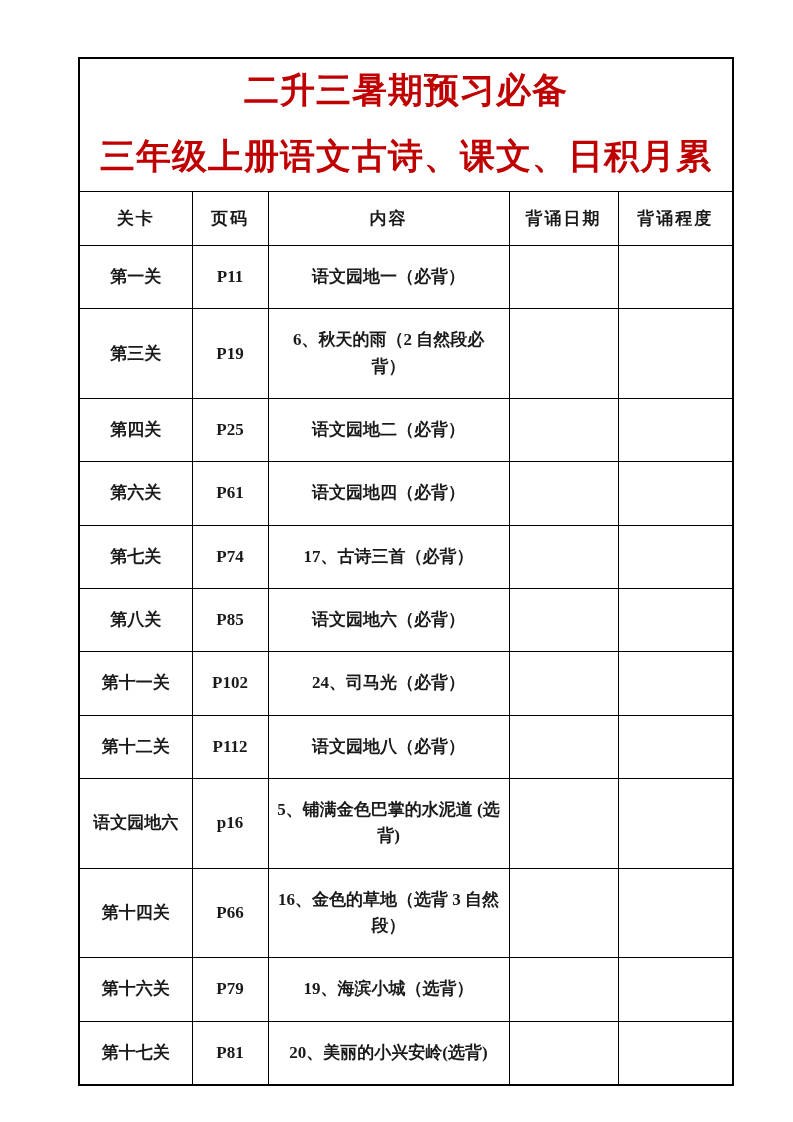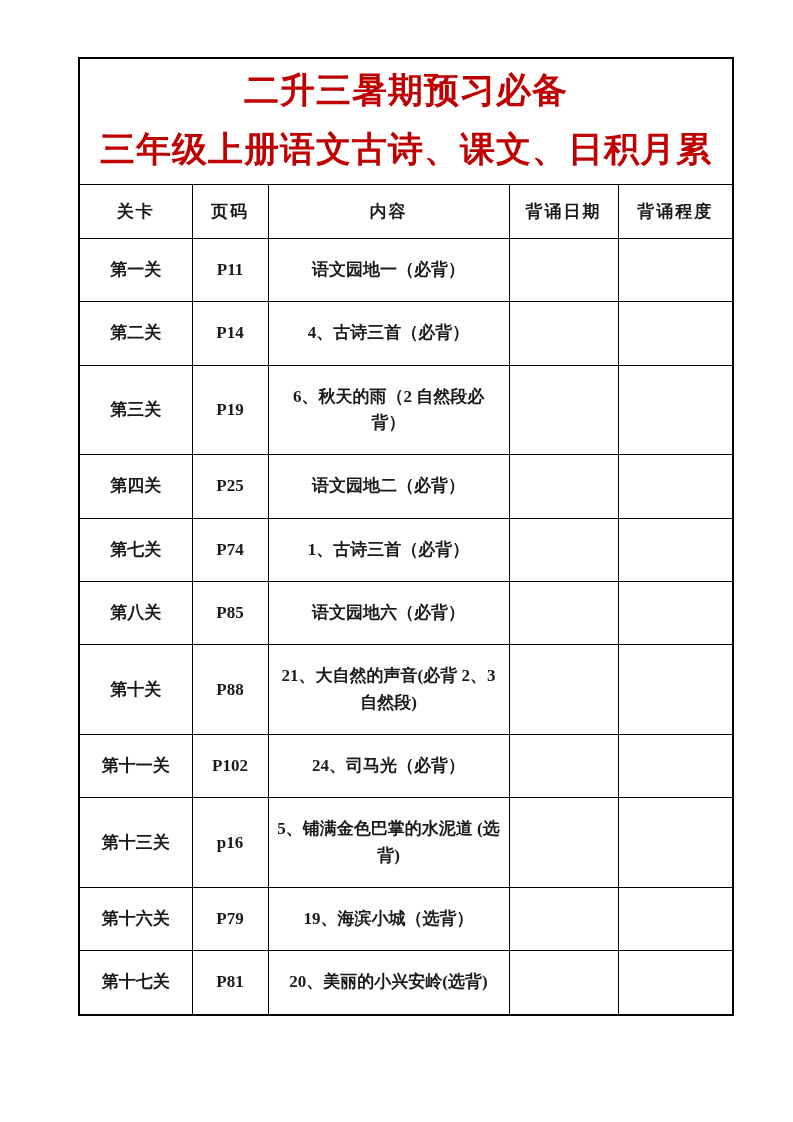--- a/index.html
+++ b/index.html
@@ -40,21 +40,21 @@
     padding: 11px 4px 13px 4px;
   }
   .title-line1, .title-line2 {
     font-weight: bold;
     font-size: 35px;
     line-height: 1.2;
     letter-spacing: 1px;
     white-space: nowrap;
   }
   .title-line2 {
-    margin-top: 17px;
+    margin-top: 24px;
   }
   tr.header-row th {
     height: 54px;
     font-size: 17px;
     font-weight: bold;
     letter-spacing: 2px;
     padding: 4px 2px;
     margin-top: 35px;
   }
   tbody tr.data-row {
@@ -100,72 +100,79 @@
     </thead>
     <tbody id="table-body">
         <tr class="data-row">
           <td class="col-level">第一关</td>
           <td class="col-page">P11</td>
           <td class="col-content">语文园地一（必背）</td>
           <td class="col-date"></td>
           <td class="col-degree"></td>
         </tr>
         <tr class="data-row">
-          <td class="col-level">第二关</td>
-          <td class="col-page">P14</td>
-          <td class="col-content">4、古诗三首（必背）</td>
-          <td class="col-date"></td>
-          <td class="col-degree"></td>
-        </tr>
-        <tr class="data-row">
           <td class="col-level">第三关</td>
           <td class="col-page">P19</td>
           <td class="col-content">6、秋天的雨（2 自然段必背）</td>
           <td class="col-date"></td>
           <td class="col-degree"></td>
         </tr>
         <tr class="data-row">
           <td class="col-level">第四关</td>
           <td class="col-page">P25</td>
           <td class="col-content">语文园地二（必背）</td>
           <td class="col-date"></td>
           <td class="col-degree"></td>
         </tr>
         <tr class="data-row">
+          <td class="col-level">第六关</td>
+          <td class="col-page">P61</td>
+          <td class="col-content">语文园地四（必背）</td>
+          <td class="col-date"></td>
+          <td class="col-degree"></td>
+        </tr>
+        <tr class="data-row">
           <td class="col-level">第七关</td>
           <td class="col-page">P74</td>
-          <td class="col-content">1、古诗三首（必背）</td>
+          <td class="col-content">17、古诗三首（必背）</td>
           <td class="col-date"></td>
           <td class="col-degree"></td>
         </tr>
         <tr class="data-row">
           <td class="col-level">第八关</td>
           <td class="col-page">P85</td>
           <td class="col-content">语文园地六（必背）</td>
           <td class="col-date"></td>
           <td class="col-degree"></td>
         </tr>
         <tr class="data-row">
-          <td class="col-level">第十关</td>
-          <td class="col-page">P88</td>
-          <td class="col-content">21、大自然的声音(必背 2、3 自然段)</td>
-          <td class="col-date"></td>
-          <td class="col-degree"></td>
-        </tr>
-        <tr class="data-row">
           <td class="col-level">第十一关</td>
           <td class="col-page">P102</td>
           <td class="col-content">24、司马光（必背）</td>
           <td class="col-date"></td>
           <td class="col-degree"></td>
         </tr>
         <tr class="data-row">
-          <td class="col-level">第十三关</td>
+          <td class="col-level">第十二关</td>
+          <td class="col-page">P112</td>
+          <td class="col-content">语文园地八（必背）</td>
+          <td class="col-date"></td>
+          <td class="col-degree"></td>
+        </tr>
+        <tr class="data-row">
+          <td class="col-level">语文园地六</td>
           <td class="col-page">p16</td>
           <td class="col-content">5、铺满金色巴掌的水泥道 (选背)</td>
+          <td class="col-date"></td>
+          <td class="col-degree"></td>
+        </tr>
+        <tr class="data-row">
+          <td class="col-level">第十四关</td>
+          <td class="col-page">P66</td>
+          <td class="col-content">16、金色的草地（选背 3 自然段）</td>
           <td class="col-date"></td>
           <td class="col-degree"></td>
         </tr>
         <tr class="data-row">
           <td class="col-level">第十六关</td>
           <td class="col-page">P79</td>
           <td class="col-content">19、海滨小城（选背）</td>
           <td class="col-date"></td>
           <td class="col-degree"></td>
         </tr>

